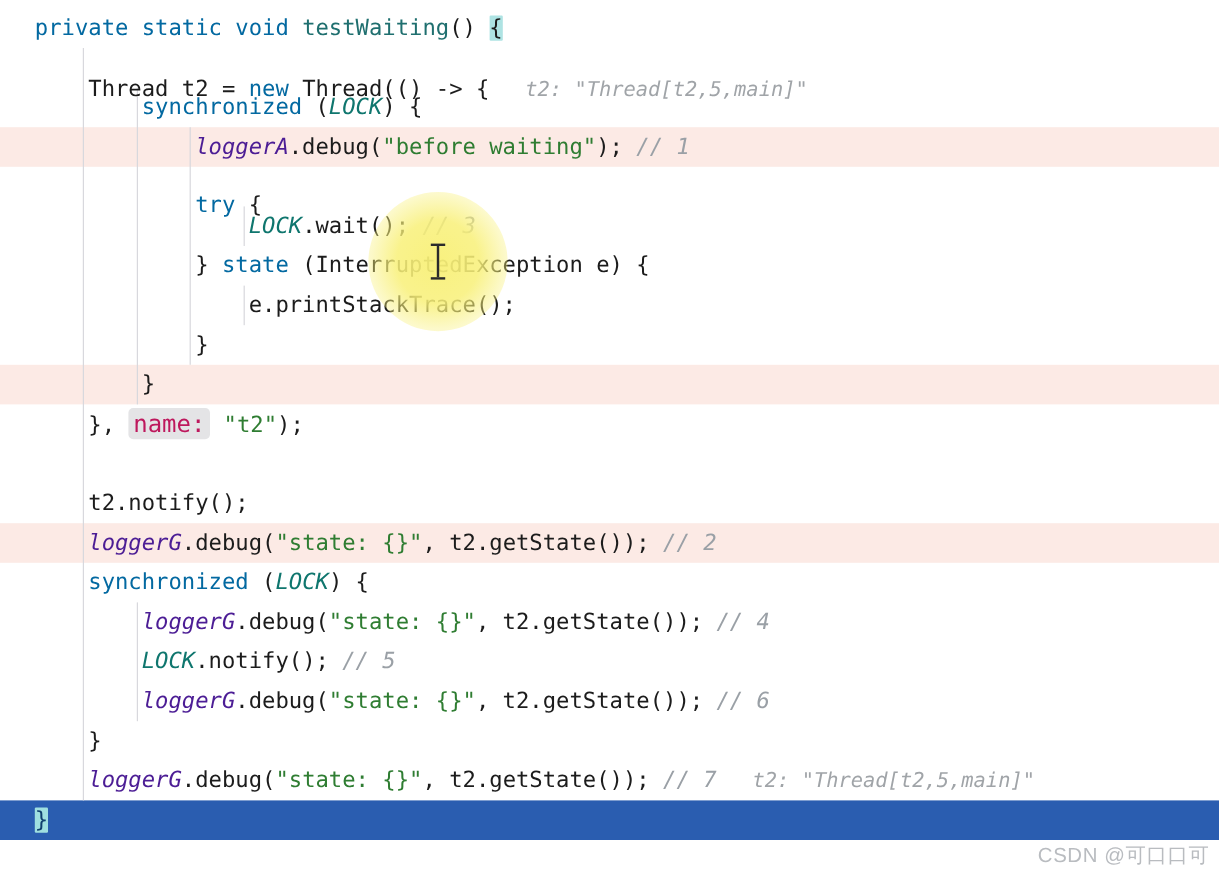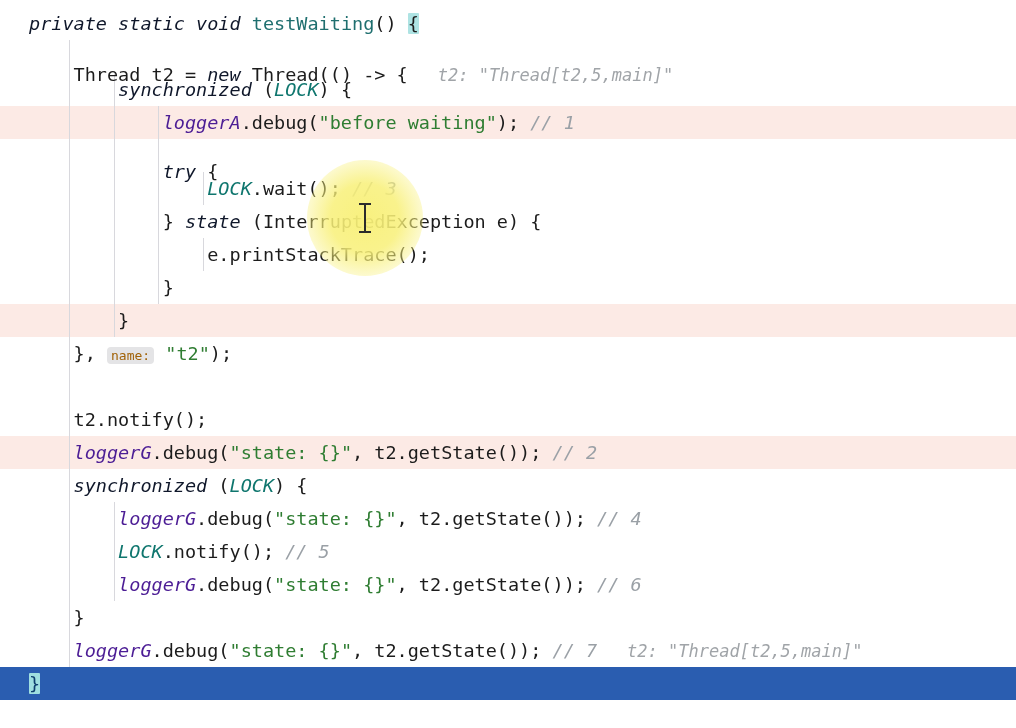--- a/index.html
+++ b/index.html
@@ -58,21 +58,21 @@
     white-space: pre;
     font-size: 18.5px;
     font-family: "DejaVu Sans Mono", "Liberation Mono", monospace;
     letter-spacing: 0px;
     z-index: 3;
     color: #1c1c1c;
   }
   .line .txt { white-space: pre; }
 
   
-  .kw       { color: #0f172a; font-style: italic; }
+  .kw       { color: #0369a1; }
   .type-m   { color: #1f6f6f; }
   .ident    { color: #1c1c1c; }
   .field    { color: #4c1d95; font-style: italic; }
   .const    { color: #0f766e; font-style: italic; }
   .str      { color: #2f7d32; }
   .cmt      { color: #9aa0a6; font-style: italic; }
   .punc     { color: #1c1c1c; }
 
   
   .brace-hl {
@@ -81,23 +81,23 @@
   }
   .brace-hl-sel {
     background: #9fdfe0;
     color: #0f3f6e;
     border-radius: 1px;
   }
 
   
   .param-hint {
     background: #e4e4e6;
-    color: #a16207;
+    color: #be185d;
     font-style: normal;
-    font-size: 13px;
+    font-size: 20px;
     border-radius: 4px;
     padding: 1px 4px;
   }
 
   
   .dbg-hint {
     color: #a0a4a8;
     font-style: italic;
     font-size: 17px;
   }
@@ -196,14 +196,15 @@
     </div>
 
   <div id="click-blob" style="left: 307px; top: 160px; width: 116px; height: 116px;"></div>
 
   <div id="text-caret" style="left: 359px; top: 202px; width: 12px; height: 32px;">
     <div class="bar-top"></div>
     <div class="stem"></div>
     <div class="bar-bot"></div>
   </div>
 
+  <div id="watermark">CSDN @可口口可</div>
 
 </div>
 
 </body></html>

